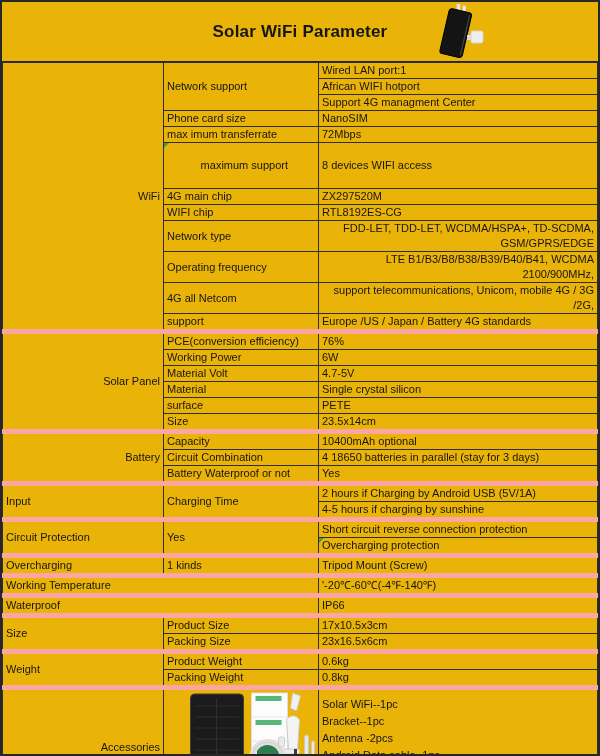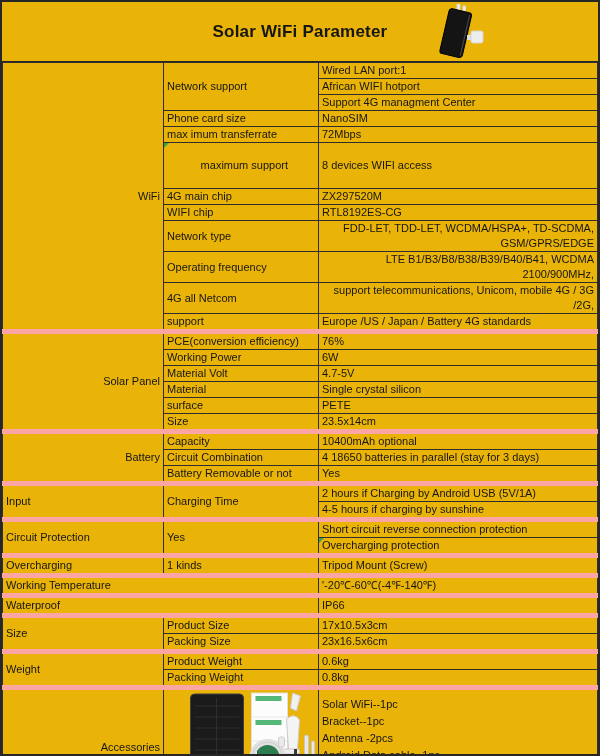--- a/index.html
+++ b/index.html
@@ -153,21 +153,21 @@
       <tr class="sec">
         <td class="cat-c" rowspan="3">Battery</td>
         <td>Capacity</td>
         <td>10400mAh optional</td>
       </tr>
       <tr>
         <td>Circuit Combination</td>
         <td>4 18650 batteries in parallel (stay for 3 days)</td>
       </tr>
       <tr>
-        <td>Battery Removable or not</td>
+        <td>Battery Waterproof or not</td>
         <td>Yes</td>
       </tr>
 
       <tr class="sec">
         <td rowspan="2">Input</td>
         <td rowspan="2">Charging Time</td>
         <td>2 hours if Charging by Android USB  (5V/1A)</td>
       </tr>
       <tr>
           <td>4-5 hours if charging by sunshine</td>

